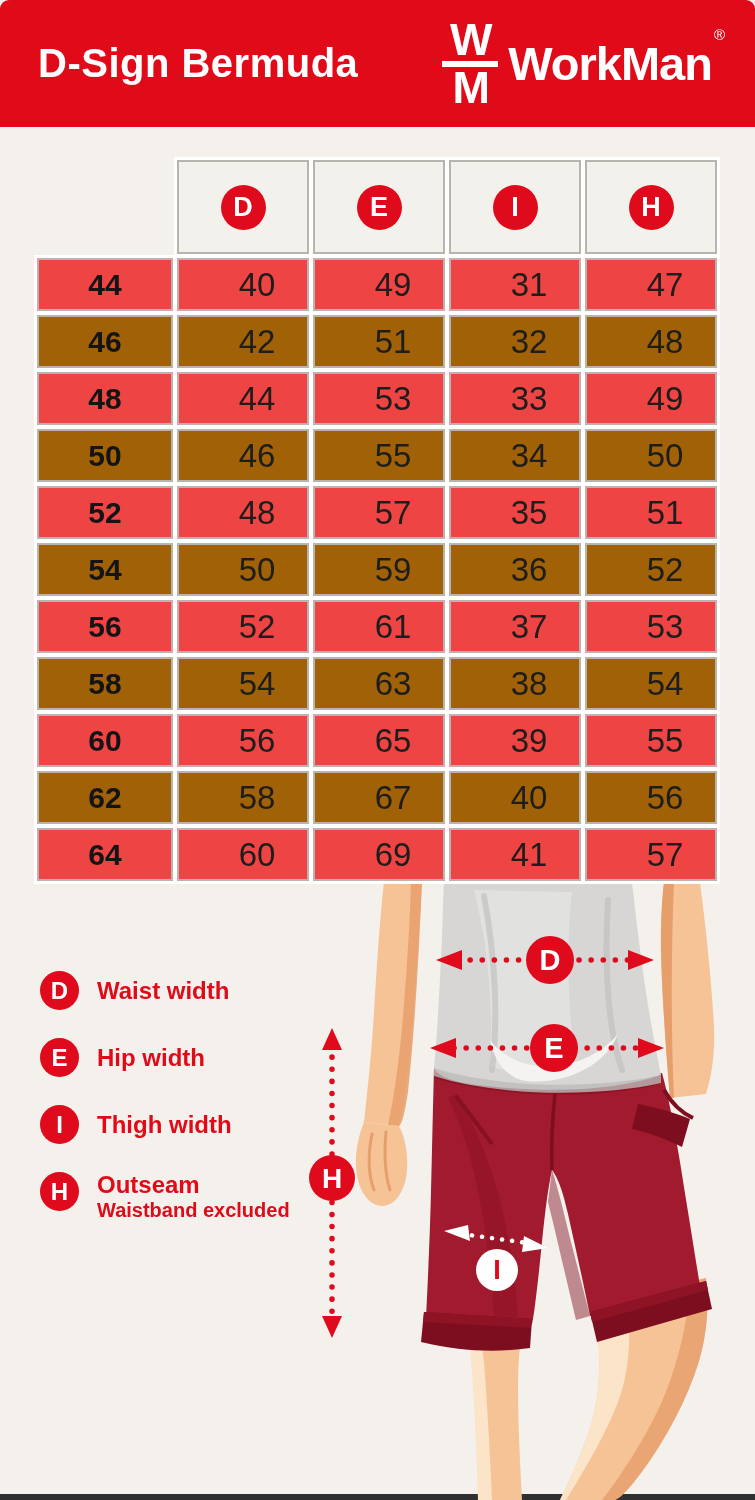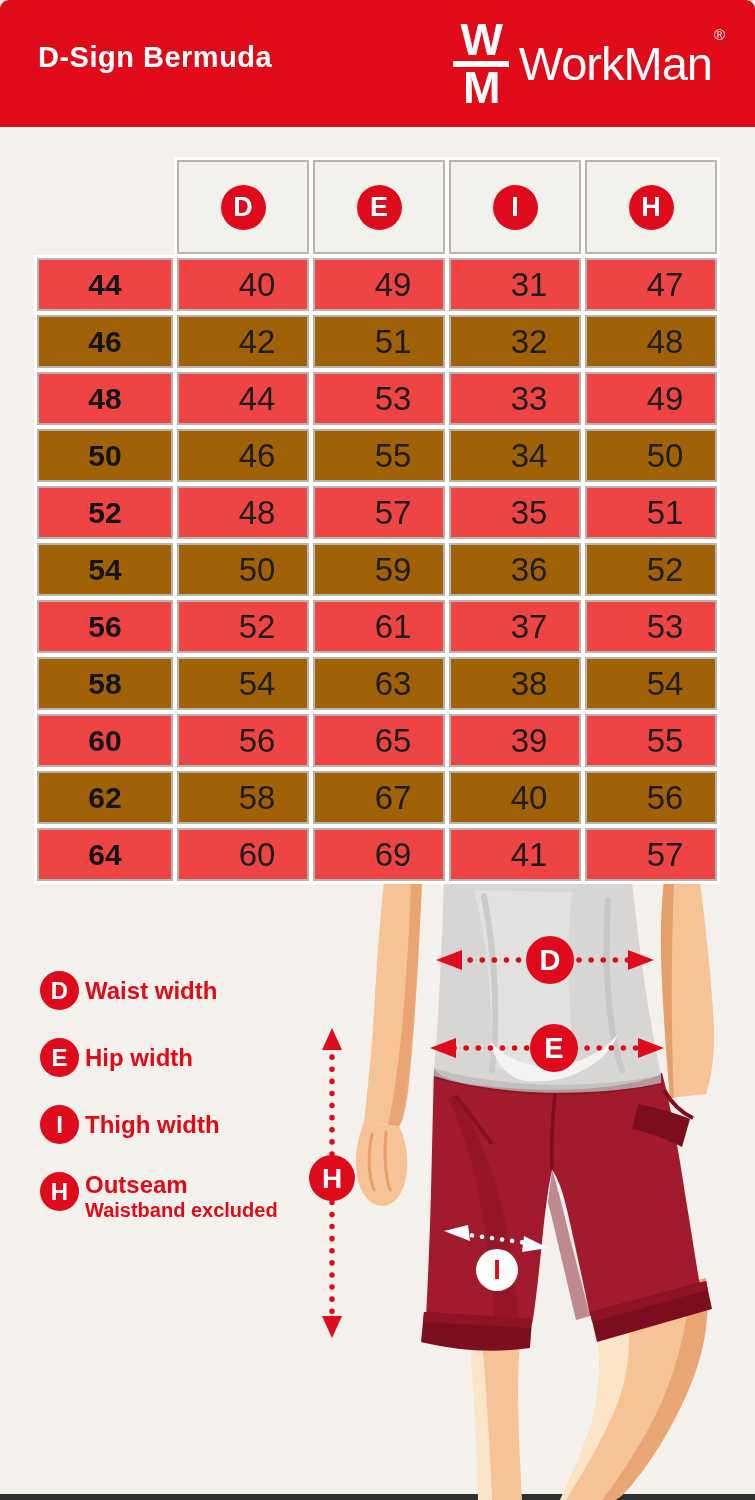--- a/index.html
+++ b/index.html
@@ -1,26 +1,26 @@
 <!DOCTYPE html>
 <html><head>
 <meta charset="utf-8">
 <style>
   html,body{margin:0;padding:0;}
   body{font-family:"Liberation Sans",sans-serif;background:#e9e7e3;}
   .canvas{position:relative;width:755px;height:1500px;background:#F4F1EC;overflow:hidden;margin:0 auto;}
 
   
   .banner{position:absolute;left:0;top:0;width:755px;height:127px;background:#E00A19;border-radius:9px 9px 0 0;}
-  .banner-title{position:absolute;left:38px;top:41px;color:#ffffff;font-size:29px;font-weight:800;letter-spacing:.5px;text-align:right;}
+  .banner-title{position:absolute;left:38px;top:41px;color:#ffffff;font-size:40px;font-weight:800;letter-spacing:.5px;text-align:right;}
   .logo{position:absolute;right:30px;top:12px;display:flex;align-items:center;}
   .logo-mark{display:flex;flex-direction:column;align-items:center;margin-right:10px;}
   .logo-mark .wm{color:#fff;font-size:45px;font-weight:800;line-height:.78;letter-spacing:-2px;}
   .logo-mark .bar{width:56px;height:6px;background:#fff;margin:3px 0;}
-  .logo-word{color:#fff;font-size:47px;font-weight:400;letter-spacing:-1px;line-height:103px;}
+  .logo-word{color:#fff;font-size:47px;font-weight:700;letter-spacing:-1px;line-height:103px;}
   .logo-reg{color:#fff;font-size:15px;font-weight:400;align-self:flex-start;margin-top:14px;margin-left:2px;}
 
   
   .size-table{position:absolute;left:37px;top:160px;display:grid;
     grid-template-columns:136px 132px 132px 132px 132px;
     grid-template-rows:94px repeat(11,53px);
     gap:4px;z-index:2;}
   .tcell{display:flex;align-items:center;justify-content:center;
     border:2px solid #B8B5AF;box-shadow:0 0 0 3px #ffffff;
     color:#1d1d1b;}
@@ -32,21 +32,21 @@
   .tcell.val{font-weight:400;font-size:33px;padding-left:28px;}
   .col-badge{width:45px;height:45px;border-radius:50%;background:#DF0A1B;color:#fff;
     display:flex;align-items:center;justify-content:center;font-size:27px;font-weight:800;}
 
   
   .legend{position:absolute;left:40px;top:971px;z-index:2;}
   .legend-item{display:flex;align-items:center;margin-bottom:28px;}
   .legend-item.with-sub{align-items:flex-start;}
   .legend-badge{flex:0 0 39px;width:39px;height:39px;border-radius:50%;background:#DF0A1B;color:#fff;
     display:flex;align-items:center;justify-content:center;font-size:24px;font-weight:800;}
-  .legend-text{margin-left:6px;color:#E00A19;font-size:24px;font-weight:600;line-height:1.05;}
+  .legend-text{margin-left:18px;color:#E00A19;font-size:24px;font-weight:600;line-height:1.05;}
   .legend-sub{font-size:20px;font-weight:700;margin-top:3px;}
 
   
   .figure-wrap{position:absolute;left:260px;top:882px;width:495px;height:618px;z-index:1;}
 
   
   .bottom-bar{position:absolute;left:0;bottom:0;width:755px;height:6px;background:#303030;}
 </style>
 </head>
 <body>

